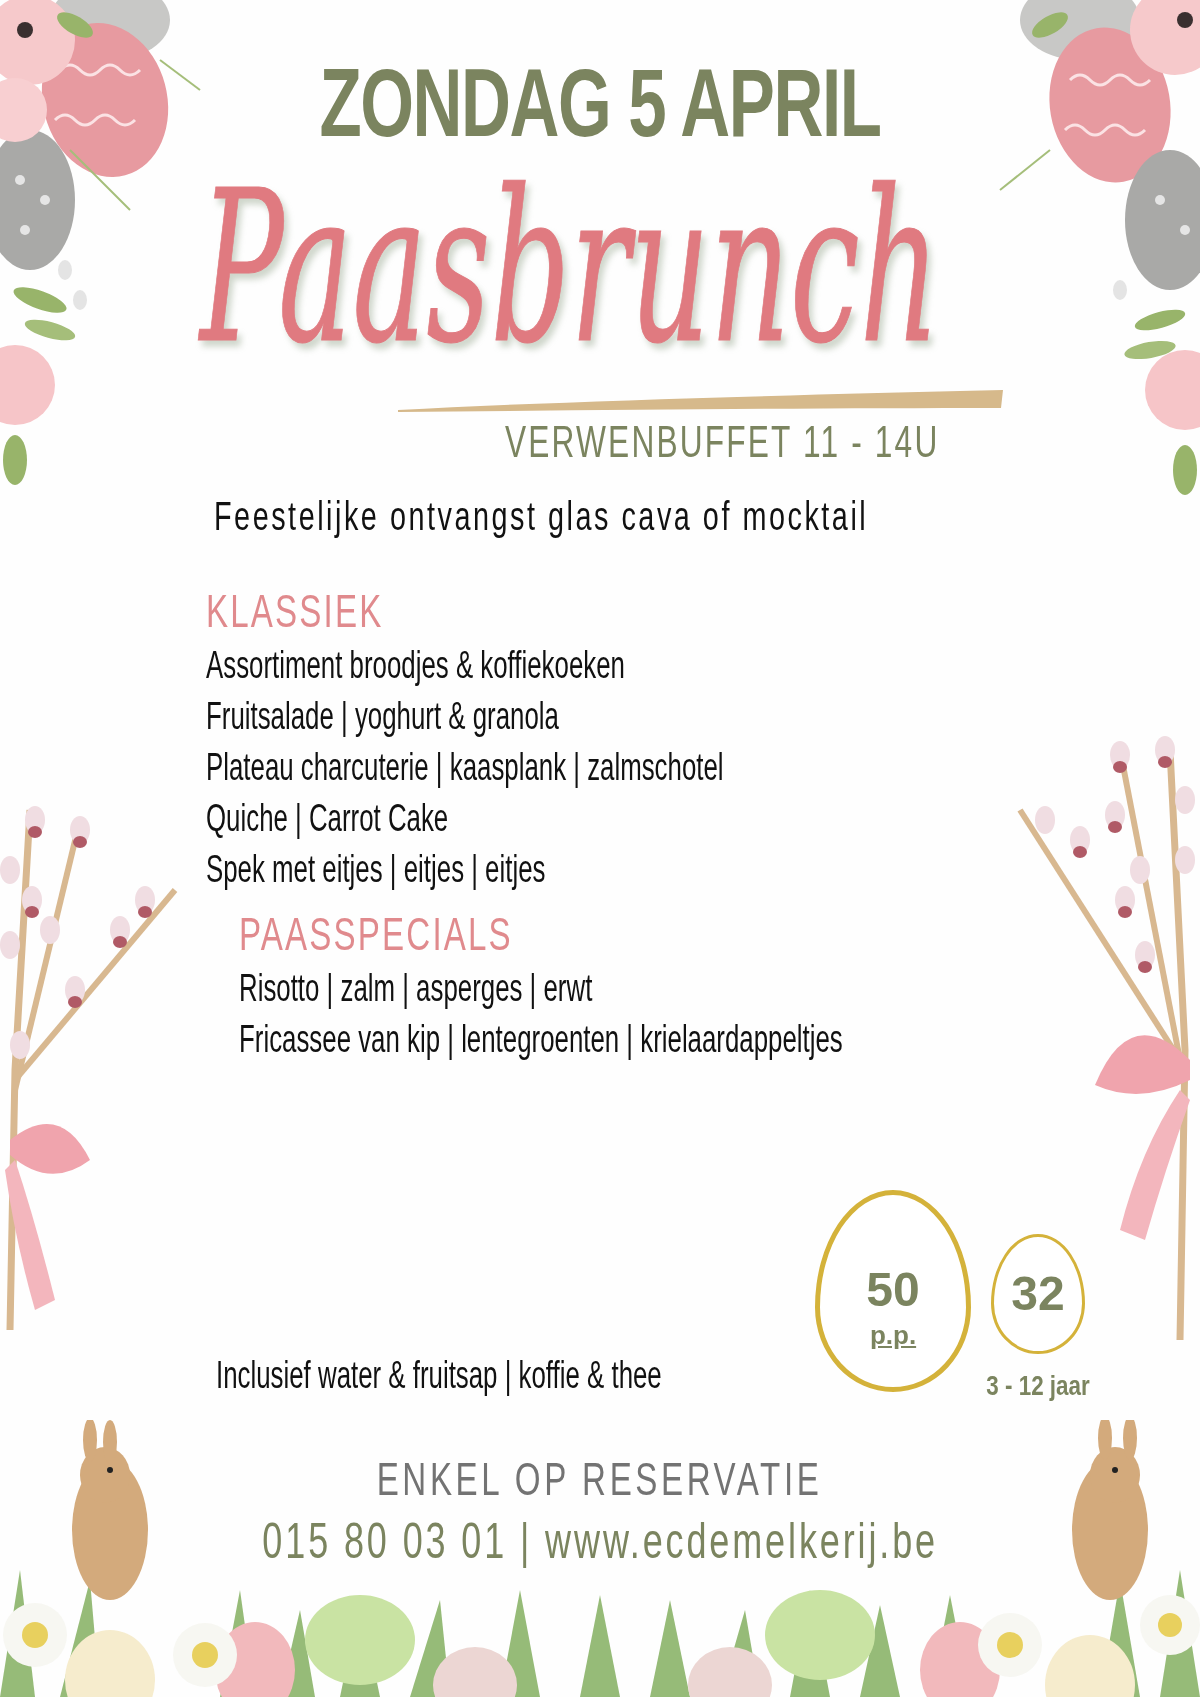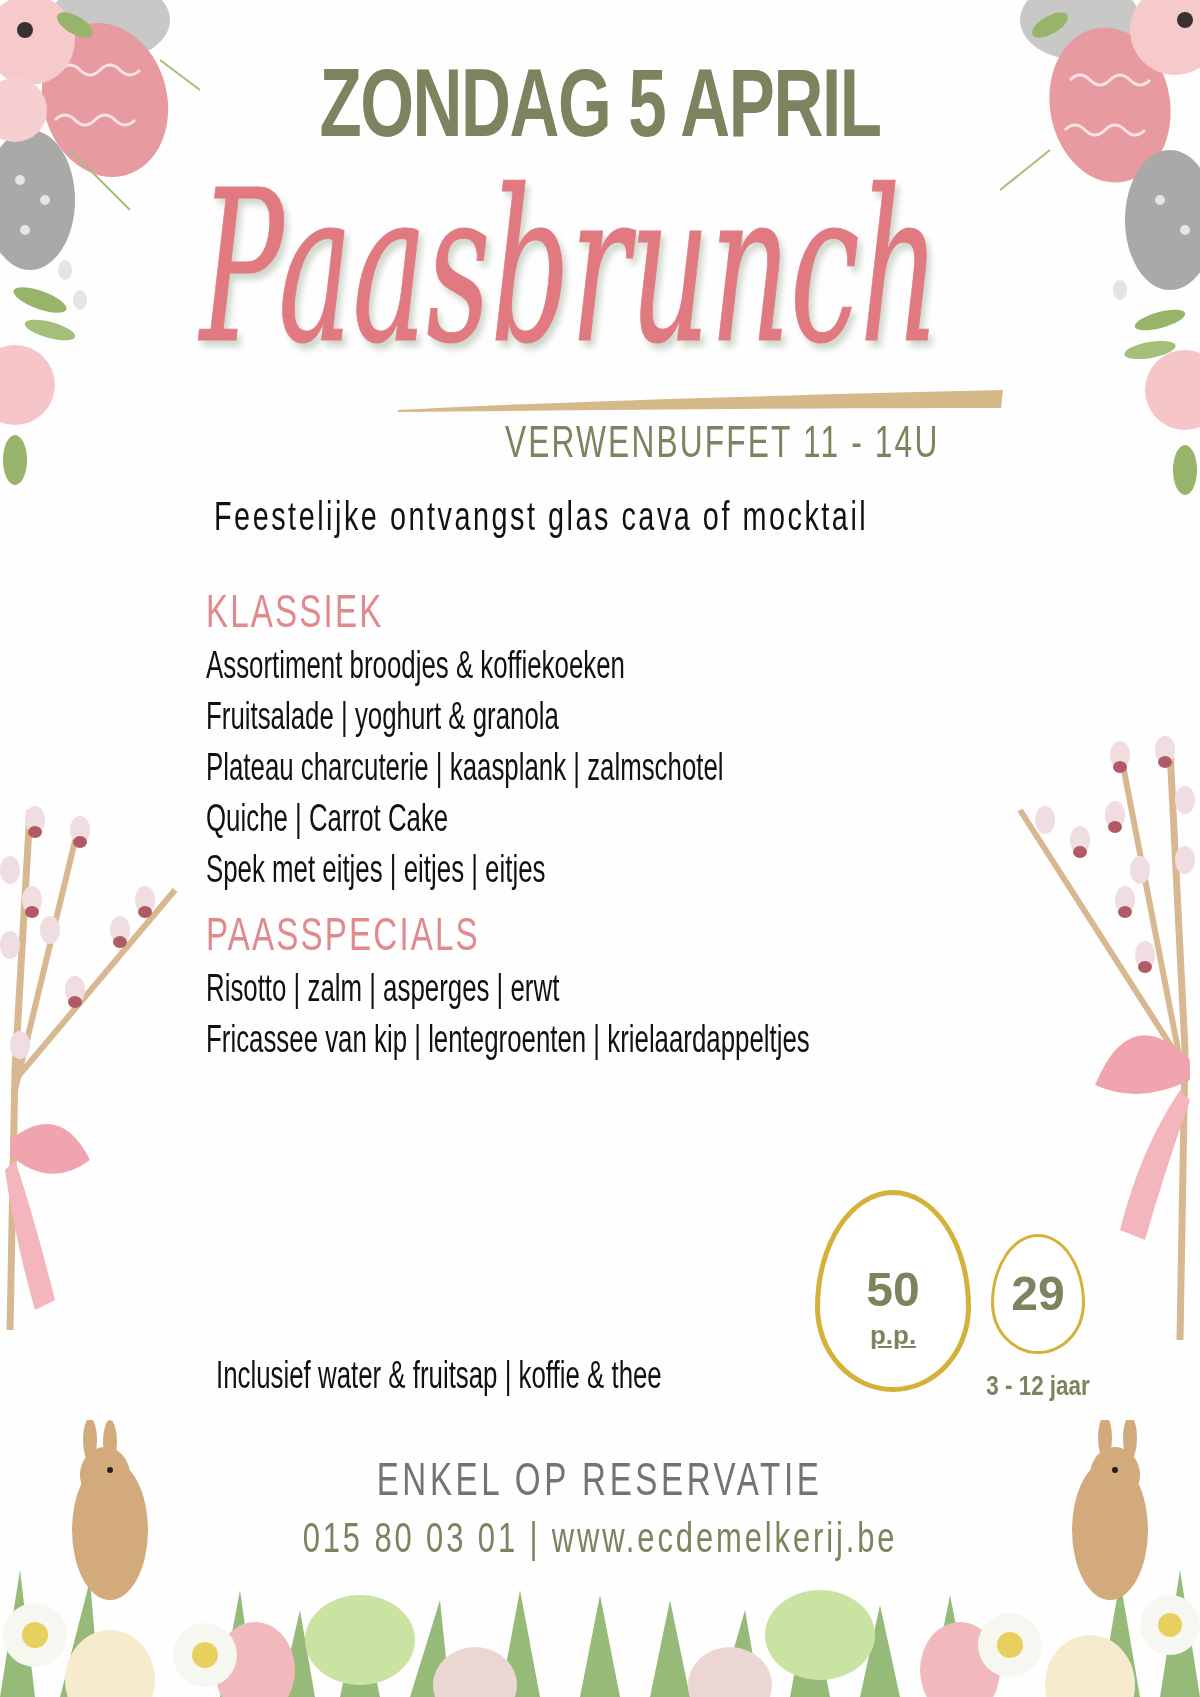--- a/index.html
+++ b/index.html
@@ -11,35 +11,35 @@
   .script-title { left:190px; top:120px; width:760px; height:330px; }
   .script-title text { font-family:"DejaVu Serif", serif; font-style:italic; }
   .brush { left:398px; top:388px; width:605px; height:26px; }
   .subtitle { left:505px; top:420px; color:#7b845f; font-size:44px; letter-spacing:3px; transform:scaleX(0.72); transform-origin:left; white-space:nowrap; line-height:1; }
   .welcome { left:214px; top:496px; color:#111; font-size:40px; letter-spacing:3.5px; transform:scaleX(0.72); transform-origin:left; white-space:nowrap; line-height:1; }
 
   .menu { left:206px; top:588px; width:760px; }
   .section-head { color:#e08a8d; font-size:46px; letter-spacing:3px; transform:scaleX(0.72); transform-origin:left; white-space:nowrap; line-height:1; height:46px; }
   .item { color:#111; font-size:38px; transform:scaleX(0.68); transform-origin:left; white-space:nowrap; line-height:51px; height:51px; }
   .sec { margin-bottom:14px; }
-  .sec + .sec { margin-top:16px; }
+  .sec + .sec { margin-top:16px;margin-left:33px; }
   .incl { left:216px; top:1356px; color:#111; font-size:38px; transform:scaleX(0.68); transform-origin:left; white-space:nowrap; line-height:1; }
 
   .egg { border:5px solid #d4b23a; box-sizing:border-box; background:rgba(255,255,255,0.6); }
   .egg-big { left:815px; top:1190px; width:156px; height:202px; border-radius:50% 50% 50% 50% / 58% 58% 42% 42%; }
   .egg-small { left:991px; top:1234px; width:94px; height:120px; border-radius:50% 50% 50% 50% / 58% 58% 42% 42%; border-width:3px; }
   .price { color:#7b845f; font-weight:bold; text-align:center; line-height:1; }
   .p50 { left:840px; top:1266px; width:106px; font-size:48px; }
   .pp { left:840px; top:1322px; width:106px; font-size:26px;text-decoration:underline; }
   .p22 { left:991px; top:1270px; width:94px; font-size:48px; }
   .age { left:960px; top:1370px; width:156px; font-size:28px; color:#7b845f; font-weight:bold; text-align:center; transform:scaleX(0.8); }
 
   .reserve { left:0; right:0; top:1456px; text-align:center; color:#737373; font-size:46px; letter-spacing:5px; line-height:1; }
   .reserve span, .contact span { display:inline-block; transform:scaleX(0.72); }
-  .contact { left:0; right:0; top:1516px; text-align:center; color:#7b845f; font-size:43px; letter-spacing:4px; line-height:1; white-space:nowrap; }
+  .contact { left:0; right:0; top:1516px; text-align:center; color:#7b845f; font-size:50px; letter-spacing:4px; line-height:1; white-space:nowrap; }
 
   svg { display:block; }
 </style>
 </head>
 <body>
 
 <div class="poster">
 
   <svg class="abs" style="left:0;top:0" width="240" height="500">
     <ellipse cx="110" cy="20" rx="60" ry="40" fill="#c8c8c6"></ellipse>
@@ -222,19 +222,19 @@
       <div class="item">Fricassee van kip | lentegroenten | krielaardappeltjes</div>
     </div>
   </div>
 
   <div class="abs incl">Inclusief water &amp; fruitsap | koffie &amp; thee</div>
 
   <div class="abs egg egg-big"></div>
   <div class="abs egg egg-small"></div>
   <div class="abs price p50">50</div>
   <div class="abs price pp">p.p.</div>
-  <div class="abs price p22">29</div>
+  <div class="abs price p22">32</div>
   <div class="abs age">3 - 12 jaar</div>
 
   <div class="abs reserve"><span>ENKEL OP RESERVATIE</span></div>
   <div class="abs contact"><span>015 80 03 01 | www.ecdemelkerij.be</span></div>
 
 </div>
 
 </body></html>

